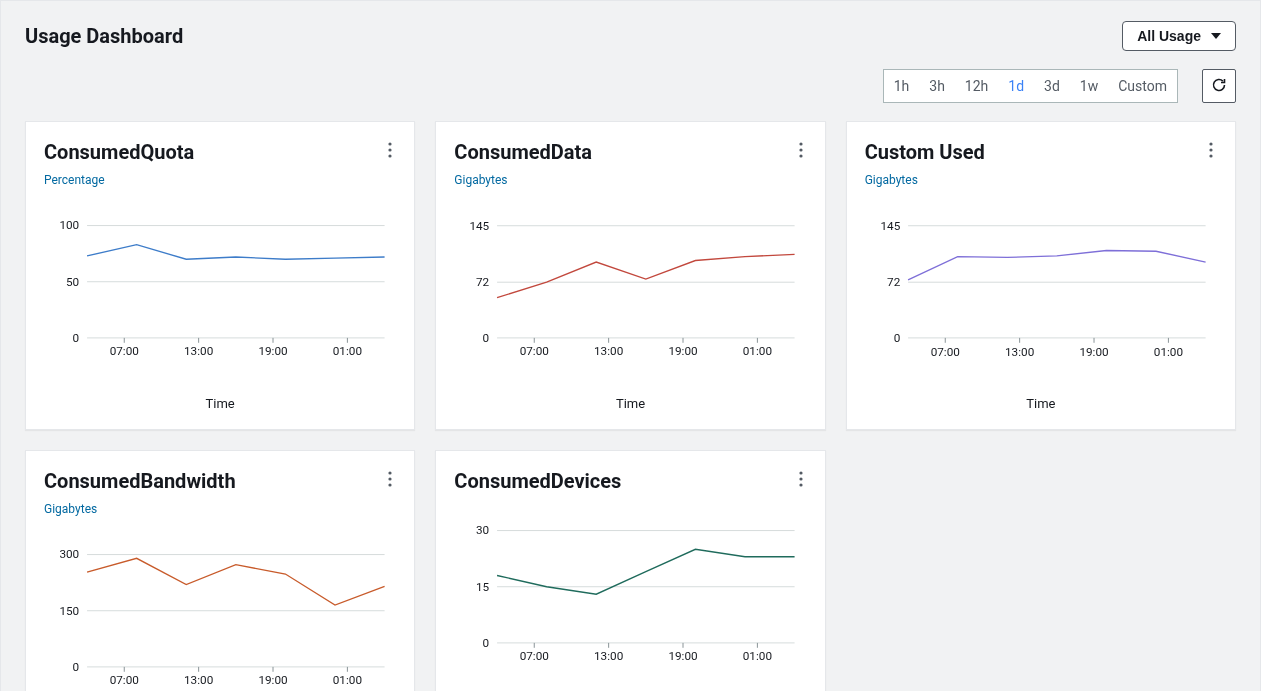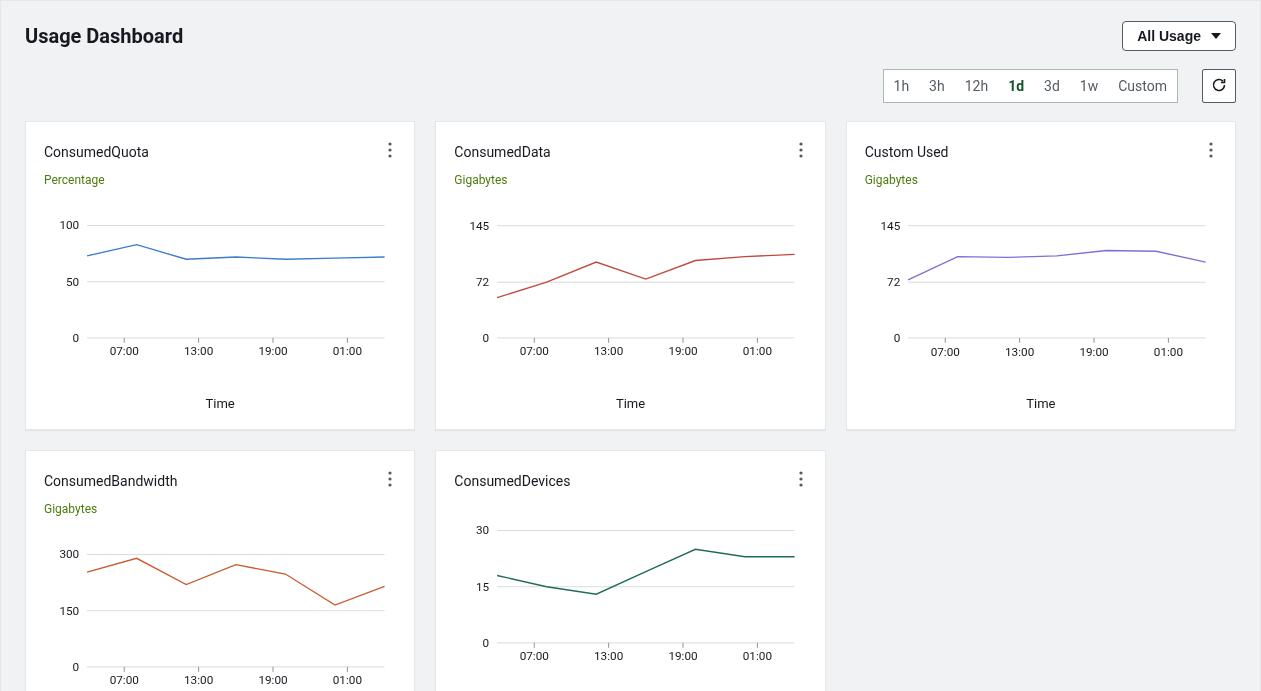--- a/index.html
+++ b/index.html
@@ -55,22 +55,22 @@
     padding: 5px 0;
   }
   .time-opt {
     padding: 3px 10px;
     font-size: 14px;
     color: #545b64;
     cursor: pointer;
     font-weight: 400;
   }
   .time-opt.active {
-    color: #14532d;
-    font-weight: 700;
+    color: #3b82f6;
+    font-weight: 400;
   }
   .refresh-btn {
     width: 34px;
     height: 34px;
     border: 1px solid #545b64;
     background: #fff;
     border-radius: 2px;
     display: flex;
     align-items: center;
     justify-content: center;
@@ -89,32 +89,32 @@
     box-shadow: 0 1px 1px rgba(0,0,0,0.05);
     padding: 16px 18px 18px;
   }
   .card-head {
     display: flex;
     justify-content: space-between;
     align-items: center;
     margin-bottom: 8px;
   }
   .card-title {
-    font-size: 14px;
-    font-weight: 400;
+    font-size: 20px;
+    font-weight: 700;
     color: #16191f;
   }
   .card-menu {
     cursor: pointer;
     padding: 4px;
   }
   .card-menu svg { width: 4px; height: 16px; fill: #545b64; }
   .card-unit {
     font-size: 12px;
-    color: #4d7c0f;
+    color: #0369a1;
     margin-bottom: 10px;
   }
   .chart-wrap {
     position: relative;
     width: 100%;
     height: 180px;
   }
   .chart-wrap svg { display: block; }
   .xaxis-label {
     text-align: center;

